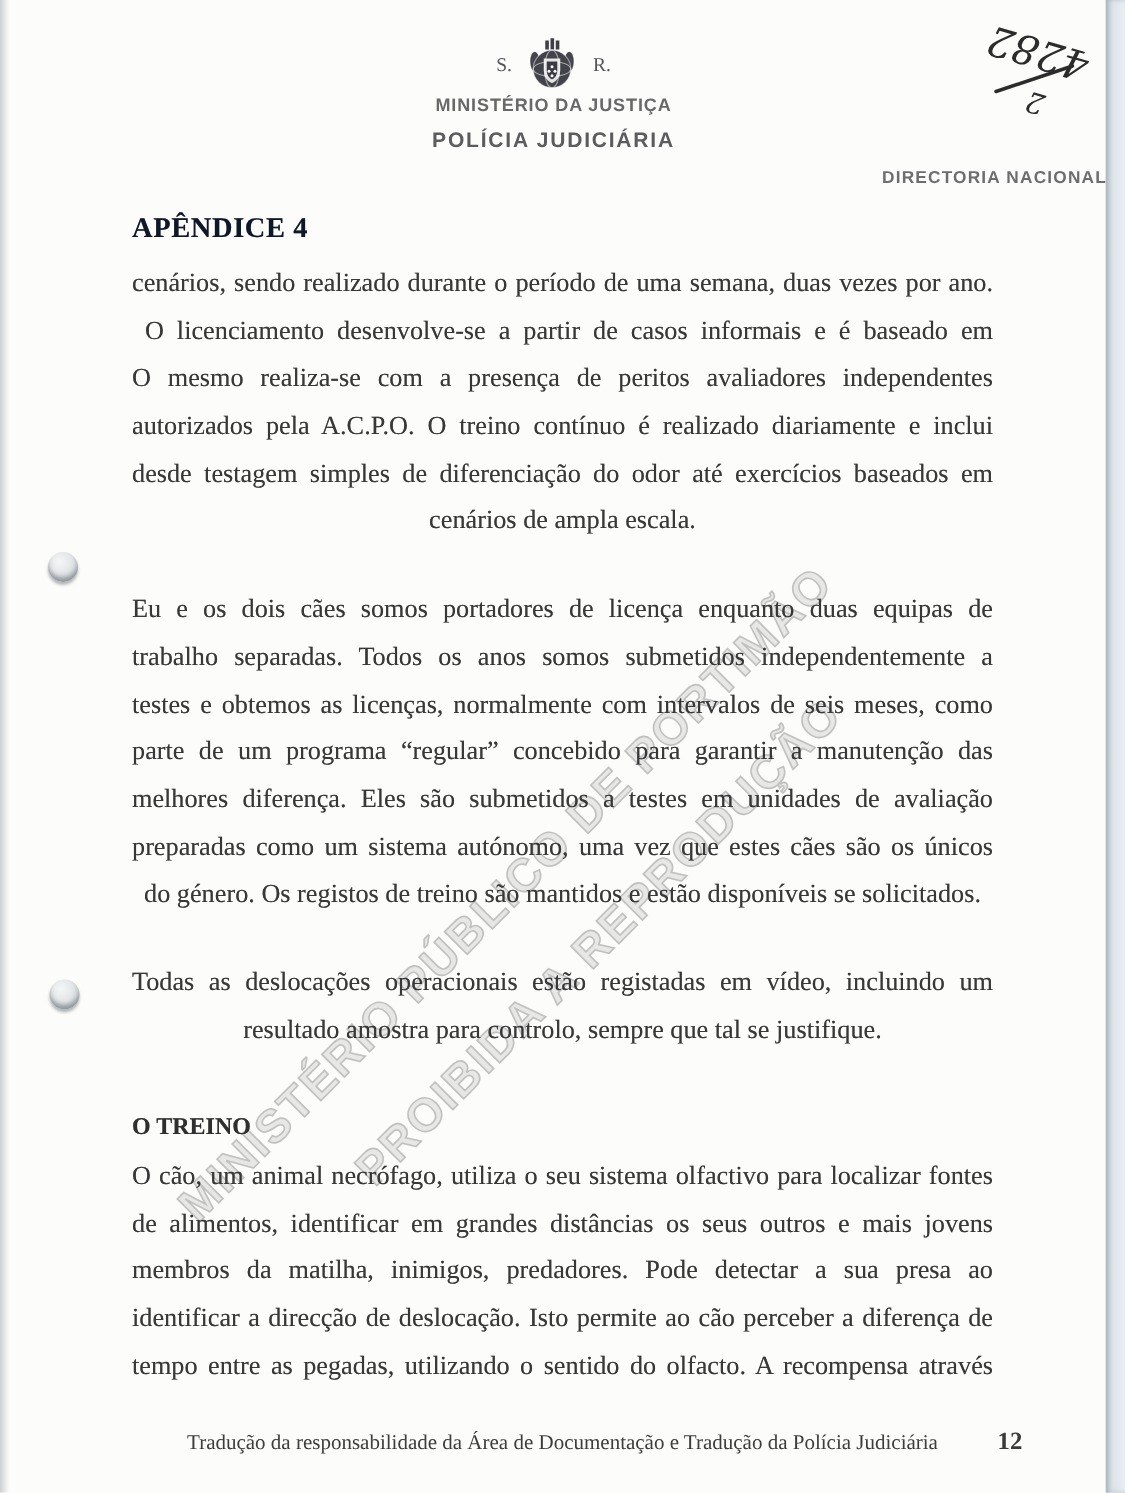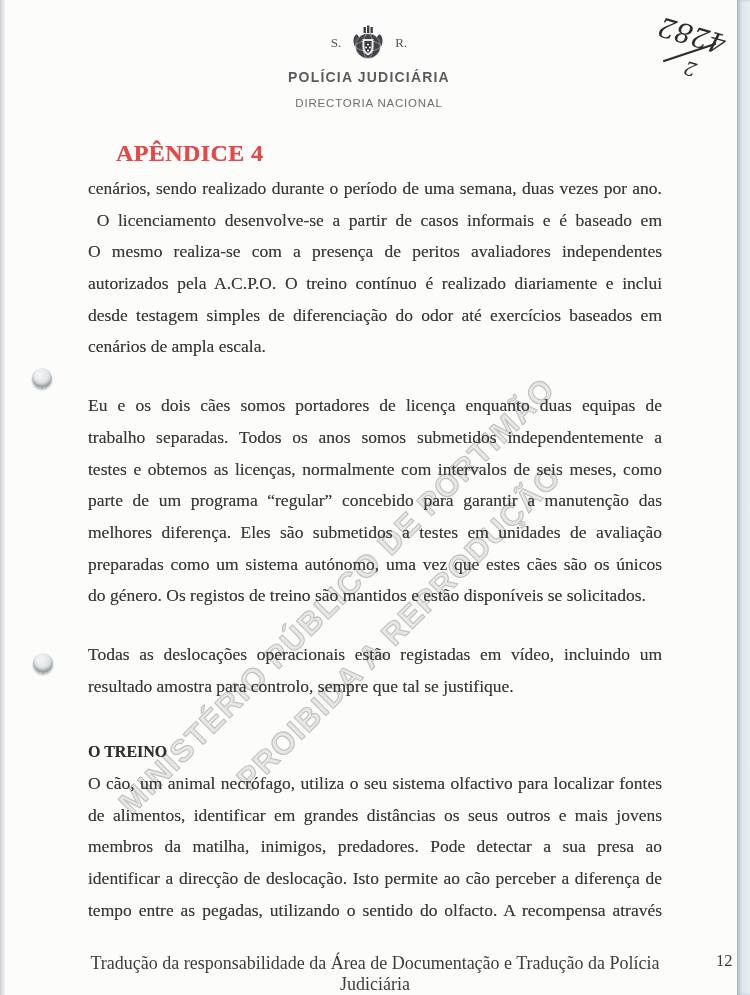--- a/index.html
+++ b/index.html
@@ -24,51 +24,51 @@
   .hole-1{left:32px;top:368px;}
   .hole-2{left:33px;top:653px;}
 
   
   .header{position:absolute;left:0;top:24px;width:738px;text-align:center;
     color:#5f5f61;font-family:"Liberation Sans",sans-serif;}
   .crest-row{display:flex;align-items:center;justify-content:center;gap:10px;height:37px;}
   .crest-initial{font-family:"Liberation Serif",serif;font-size:13px;color:#55555a;}
   .ministry{margin-top:2px;font-size:12px;font-weight:700;letter-spacing:.6px;color:#68686a;line-height:14px;}
   .org{margin-top:6px;font-size:14px;font-weight:700;letter-spacing:1.2px;color:#5c5c5e;line-height:21px;}
-  .directorate{margin-top:9px;font-size:11.5px;font-weight:400;letter-spacing:.8px;color:#6d6d70;line-height:12px;}
+  .directorate{margin-top:9px;font-size:11.5px;font-weight:700;letter-spacing:.8px;color:#6d6d70;line-height:12px;text-align:right;}
 
   
   .annotation{position:absolute;left:630px;top:4px;}
 
   
   .watermark{position:absolute;z-index:1;white-space:nowrap;
     font-family:"Liberation Sans",sans-serif;font-weight:700;
     font-size:31px;letter-spacing:1.5px;
     color:rgba(200,200,200,0.40);
     -webkit-text-stroke:1.1px #c1c1c1;
     transform:rotate(-45deg);transform-origin:0 0;}
   .wm1{left:112px;top:796px;}
   .wm2{left:230px;top:772px;}
 
   
   .doc-content{position:absolute;left:88px;top:141px;width:574px;z-index:2;
     color:#383838;font-size:17.5px;
     text-shadow:0 0 .35px rgba(56,56,56,.55);}
-  .doc-title{height:32px;line-height:24px;font-size:24px;font-weight:700;letter-spacing:.4px;color:#ef4444;margin-left:28px;}
+  .doc-title{height:32px;line-height:24px;font-size:19px;font-weight:700;letter-spacing:.4px;color:#0f172a;}
   .para{margin:0 0 27px 0;}
-  .line{height:31.7px;line-height:31.7px;overflow:hidden;}
+  .line{height:31.7px;line-height:31.7px;overflow:hidden;text-align:center;}
   .line.j{text-align:justify;text-align-last:justify;}
   .section-heading{margin-top:34px;height:31.7px;line-height:31.7px;
     font-weight:700;font-size:16px;color:#2f2f2f;}
 
   
   .footer{position:absolute;left:88px;top:953px;width:574px;z-index:2;text-align:center;}
-  .footer-note{font-size:18px;color:#3d3d3d;}
-  .page-number{position:absolute;left:716px;top:951px;z-index:2;
-    font-size:16.5px;color:#3a3a3a;font-family:"Liberation Serif",serif;}
+  .footer-note{font-size:14px;color:#3d3d3d;}
+  .page-number{position:absolute;left:665px;top:951px;z-index:2;
+    font-size:16.5px;color:#3a3a3a;font-family:"Liberation Serif",serif;font-weight:bold;}
 </style>
 </head>
 <body>
 
 <div class="page">
 
   <div class="edge-left"></div>
   <div class="edge-right"></div>
 
   <div class="hole hole-1"></div>
@@ -95,20 +95,21 @@
         <ellipse cx="17" cy="21" rx="5" ry="12.5" fill="none" stroke="#f3f3ef" stroke-width="0.8" opacity="0.55"></ellipse>
         <path d="M11.5 14 h11 v8 q0 6 -5.5 8.5 q-5.5 -2.5 -5.5 -8.5 z" fill="#fbfbf8" opacity="0.88"></path>
         <path d="M13.5 16 h7 v6 q0 4.2 -3.5 6 q-3.5 -1.8 -3.5 -6 z" fill="#3b3b43"></path>
         <circle cx="17" cy="19.5" r="1" fill="#fbfbf8"></circle>
         <circle cx="15" cy="22.5" r="1" fill="#fbfbf8"></circle>
         <circle cx="19" cy="22.5" r="1" fill="#fbfbf8"></circle>
         <circle cx="17" cy="25.5" r="1" fill="#fbfbf8"></circle>
       </svg>
       <span class="crest-initial">R.</span>
     </div>
+    <div class="ministry">MINISTÉRIO DA JUSTIÇA</div>
     <div class="org">POLÍCIA JUDICIÁRIA</div>
     <div class="directorate">DIRECTORIA NACIONAL</div>
   </div>
 
   <div class="watermark wm1">MINISTÉRIO PÚBLICO DE PORTIMÃO</div>
   <div class="watermark wm2">PROIBIDA A REPRODUÇÃO</div>
 
   <div class="doc-content">
     <div class="doc-title">APÊNDICE 4</div>
     <div id="doc-body">

